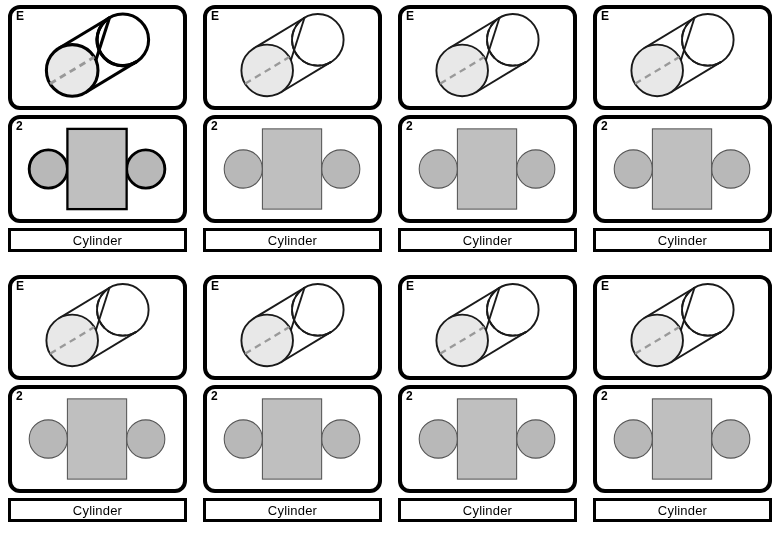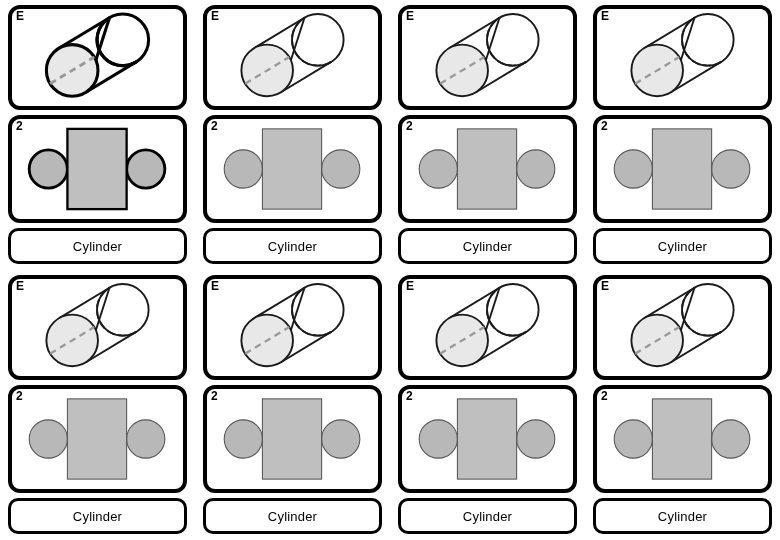--- a/index.html
+++ b/index.html
@@ -36,22 +36,22 @@
     height: 105px;
     border-radius: 12px;
     margin-bottom: 5px;
   }
   .panel-net {
     height: 108px;
     border-radius: 12px;
     margin-bottom: 5px;
   }
   .panel-label {
-    height: 36px;
-    border-radius: 10px;
+    height: 24px;
+    border-radius: 0px;
     border-width: 3px;
     display: flex;
     align-items: center;
     justify-content: center;
     text-align: right;
   }
   .corner-tag {
     position: absolute;
     top: 0px; left: 4px;
     font-size: 12px;

